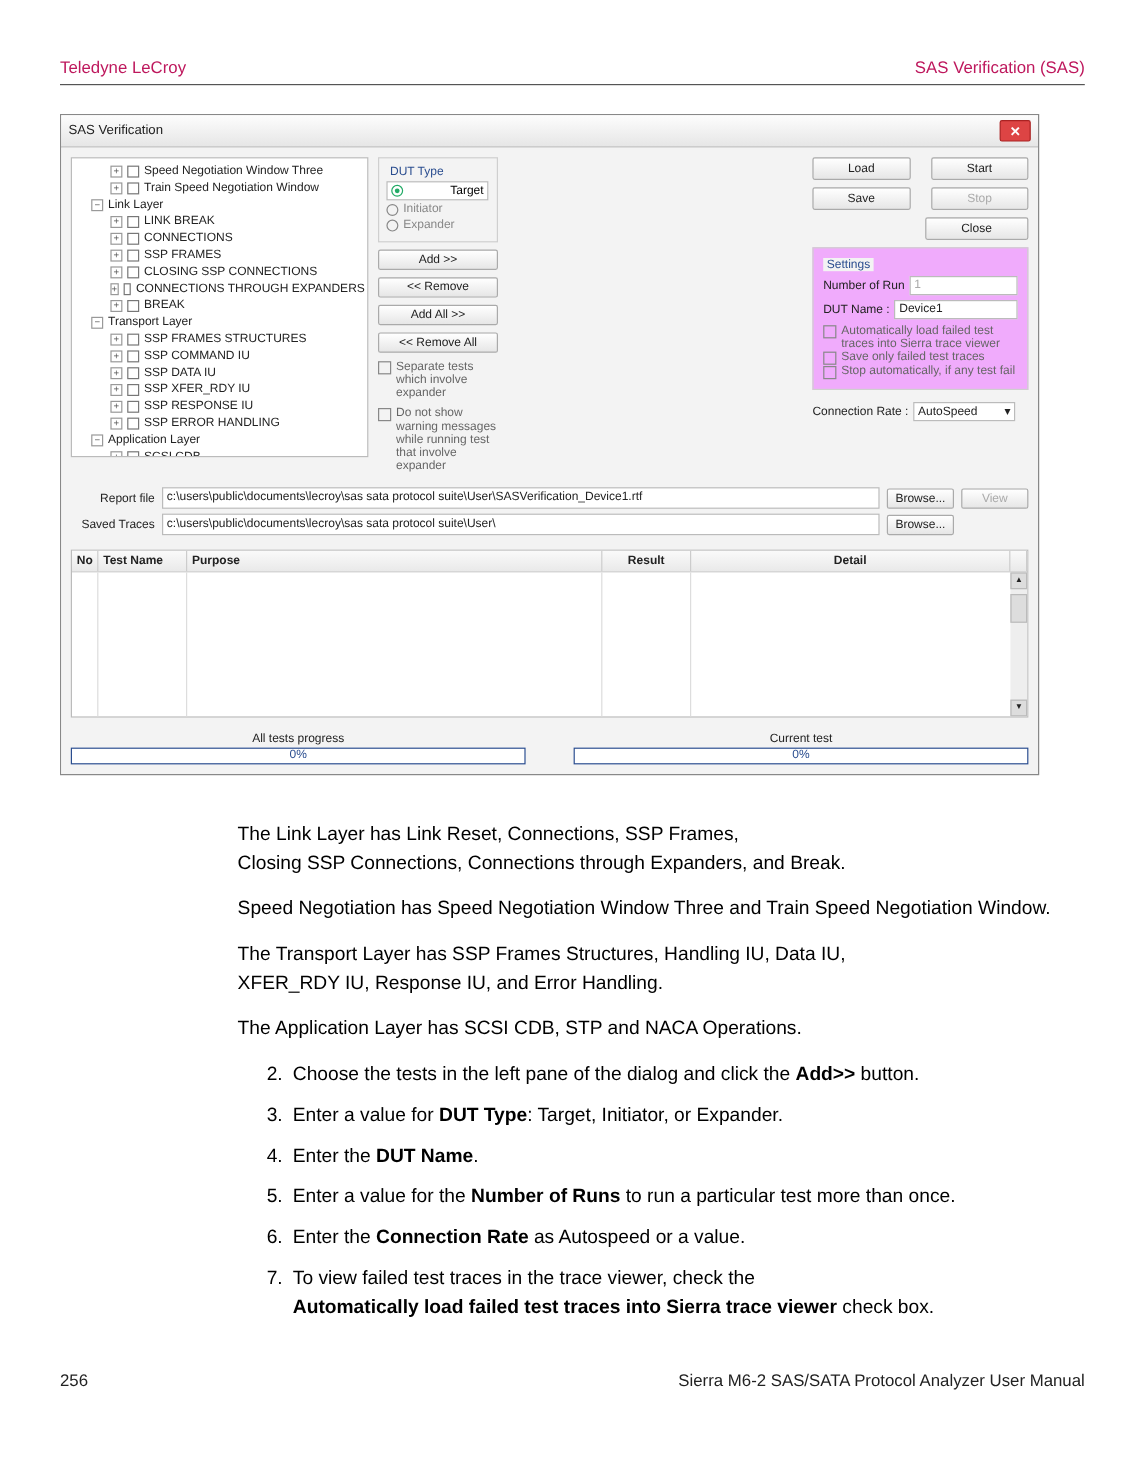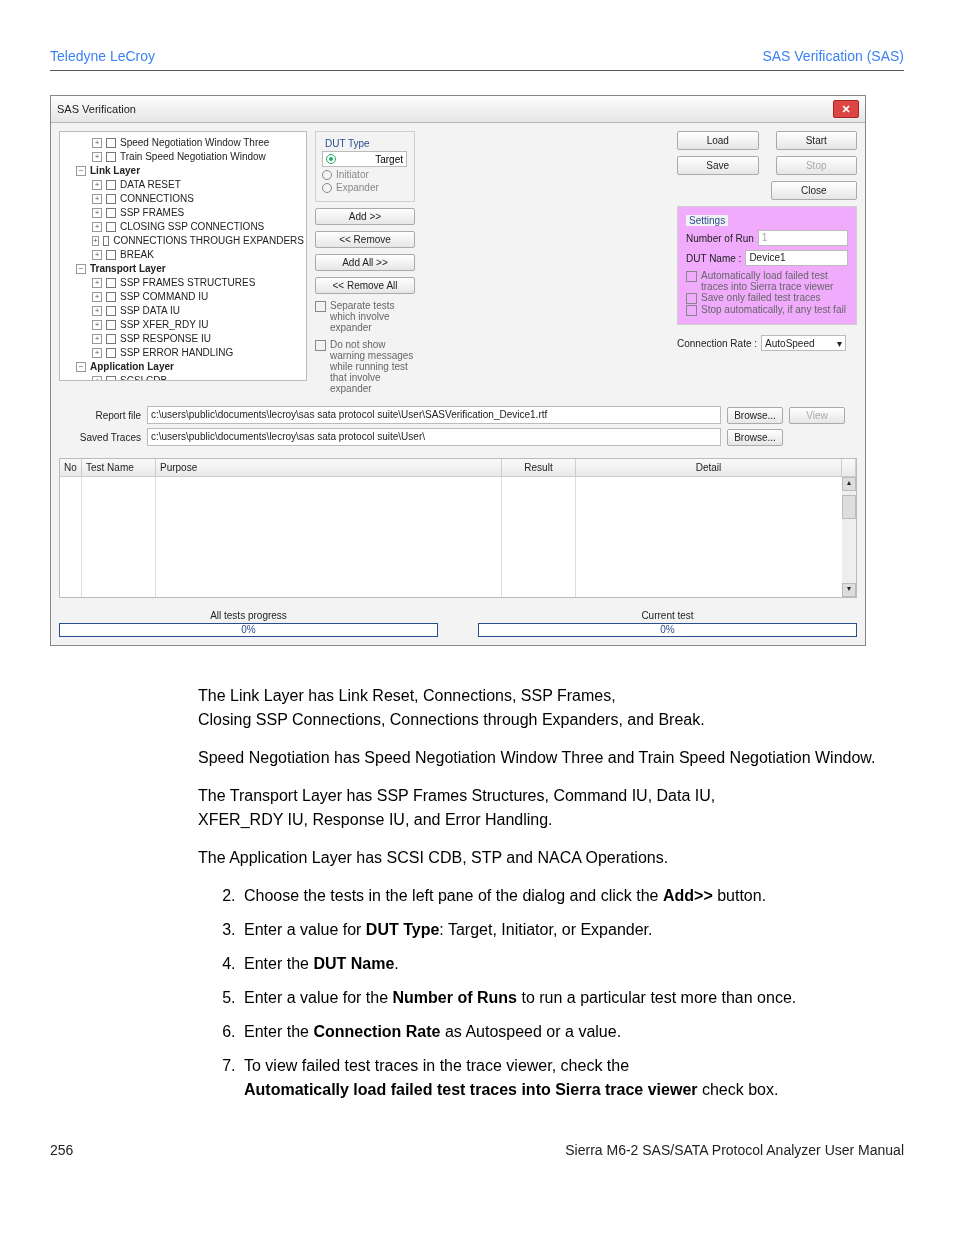--- a/index.html
+++ b/index.html
@@ -1,30 +1,30 @@
 <!DOCTYPE html>
 <html><head>
 <meta charset="utf-8">
 <style>
 *{box-sizing:border-box;margin:0;padding:0}
 body{font-family:"Segoe UI",Arial,sans-serif;background:#fff;width:954px;margin:0 auto;color:#000}
 .page{padding:48px 50px 40px 50px}
-.hdr{display:flex;justify-content:space-between;font-size:14px;color:#3b82f6;margin-bottom:6px}
+.hdr{display:flex;justify-content:space-between;font-size:14px;color:#be185d;margin-bottom:6px}
 .hdrline{border-bottom:1px solid #555;margin-bottom:24px}
 .ftr{display:flex;justify-content:space-between;font-size:14px;color:#222;margin-top:40px}
 .screenshot{border:1px solid #888;background:#f0f0f0;width:816px;margin:0 0 38px 0;font-family:Tahoma,Arial,sans-serif;font-size:11px;color:#222}
 .titlebar{background:linear-gradient(#fdfdfd,#e6e6e6);border-bottom:1px solid #b6b6b6;padding:4px 6px;display:flex;justify-content:space-between;align-items:center}
 .closebtn{width:26px;height:18px;background:#d44;border:1px solid #a22;border-radius:2px;color:#fff;display:flex;align-items:center;justify-content:center;font-size:11px;font-weight:bold}
 .body{background:#f3f3f3;padding:8px;display:flex;flex-direction:column;gap:8px}
 .top{display:flex;gap:8px}
 .tree{flex:0 0 248px;height:250px;border:1px solid #bbb;background:#fff;overflow:hidden;position:relative;padding:4px 2px;line-height:14px;font-size:10px}
 .tree .row{white-space:nowrap;display:flex;align-items:center;gap:2px}
 .tree .pm{display:inline-block;width:10px;height:10px;border:1px solid #999;color:#555;font-size:8px;line-height:8px;text-align:center;margin-right:2px}
 .tree .cb{display:inline-block;width:10px;height:10px;border:1px solid #777;background:#fff;margin-right:2px}
-.tree .b{font-weight:bold}
+.tree .b{font-weight:normal}
 .midcol{flex:0 0 100px;display:flex;flex-direction:column;gap:6px}
 .fieldset{border:1px solid #cfcfcf;padding:6px;background:#f3f3f3;font-size:10px}
 .fieldset .lgd{margin-top:-12px;background:#f3f3f3;display:inline-block;padding:0 3px;color:#2a4d8f}
 .radio{display:flex;align-items:center;gap:4px;margin:2px 0;color:#888}
 .radio .r{width:10px;height:10px;border:1px solid #888;border-radius:50%}
 .radio.sel{color:#000}
 .radio.sel .r{border-color:#2a6;}
 .radio.sel .r::after{content:"";display:block;width:4px;height:4px;background:#2a6;border-radius:50%;margin:2px}
 .btn{border:1px solid #aaa;background:linear-gradient(#fff,#e6e6e6);padding:2px 4px;text-align:center;font-size:10px;cursor:pointer;border-radius:2px}
 .chkrow{display:flex;align-items:flex-start;gap:4px;font-size:10px;color:#666}
@@ -33,26 +33,26 @@
 .rpanel{width:180px;display:flex;flex-direction:column;gap:6px}
 .btnrow{display:flex;gap:17px}
 .btnrow .btn{flex:1;padding:3px 4px}
 .btnrow .btn.dis{color:#aaa}
 .settings{border:1px solid #cfcfcf;padding:8px;background:#f0abfc;font-size:10px}
 .settings .lgd{margin-top:-14px;background:#f3f3f3;display:inline-block;padding:0 3px;color:#2a4d8f}
 .srow{display:flex;align-items:center;gap:4px;margin:4px 0}
 .srow input,.srow .tin{border:1px solid #bbb;background:#fff;padding:1px 3px;font-size:10px;flex:1;height:16px}
 .sel{border:1px solid #bbb;background:#fff;padding:1px 3px;font-size:10px;height:16px;display:flex;align-items:center;justify-content:space-between;width:85px}
 .paths{font-size:10px}
-.prow{display:flex;align-items:center;gap:6px;margin:4px 12px}
+.prow{display:flex;align-items:center;gap:6px;margin:4px 0}
 .prow .lbl{width:70px;text-align:right}
 .prow .tin{flex:1;border:1px solid #bbb;background:#fff;padding:2px 3px;height:18px}
 .prow .btn{width:56px}
 .tbl{border:1px solid #bbb;background:#fff}
-.thead{display:flex;background:linear-gradient(#fafafa,#e9e9e9);border-bottom:1px solid #ccc;font-size:10px;font-weight:normal}
+.thead{display:flex;background:linear-gradient(#fafafa,#e9e9e9);border-bottom:1px solid #ccc;font-size:10px;font-weight:bold}
 .thead div{padding:3px 4px;border-right:1px solid #ccc}
 .tbody{height:120px;display:flex}
 .tbody .col{border-right:1px solid #ddd;height:100%}
 .scrollcol{width:14px;background:#eee;display:flex;flex-direction:column}
 .scrollcol .ar{height:14px;background:#ddd;border:1px solid #bbb;font-size:8px;text-align:center}
 .scrollcol .th{flex:1}
 .scrollcol .hnd{height:24px;background:#ddd;border:1px solid #bbb;margin-top:4px}
 .progress{display:flex;gap:40px;font-size:10px;margin-top:4px}
 .pcol{flex:1;text-align:center}
 .pbar{border:1px solid #2a4d8f;height:14px;margin-top:2px;position:relative;background:#fff}
@@ -91,21 +91,21 @@
               <span class="cb"></span>
               <span>Train Speed Negotiation Window</span>
             </div>
             <div class="row" style="padding-left: 14px;">
               <span class="pm">−</span>
               <span class="b">Link Layer</span>
             </div>
             <div class="row" style="padding-left: 30px;">
               <span class="pm">+</span>
               <span class="cb"></span>
-              <span>DATA RESET</span>
+              <span>LINK BREAK</span>
             </div>
             <div class="row" style="padding-left: 30px;">
               <span class="pm">+</span>
               <span class="cb"></span>
               <span>CONNECTIONS</span>
             </div>
             <div class="row" style="padding-left: 30px;">
               <span class="pm">+</span>
               <span class="cb"></span>
               <span>SSP FRAMES</span>
@@ -300,21 +300,21 @@
               <div class="pct">0%</div>
             </div>
    </div>
   </div>
  </div>
 </div>
 
 <div class="content">
  <p><span>The Link Layer has Link Reset, Connections, SSP Frames,</span><br><span>Closing SSP Connections, Connections through Expanders, and Break.</span></p>
  <p>Speed Negotiation has Speed Negotiation Window Three and Train Speed Negotiation Window.</p>
- <p><span>The Transport Layer has SSP Frames Structures, Command IU, Data IU,</span><br><span>XFER_RDY IU, Response IU, and Error Handling.</span></p>
+ <p><span>The Transport Layer has SSP Frames Structures, Handling IU, Data IU,</span><br><span>XFER_RDY IU, Response IU, and Error Handling.</span></p>
  <p>The Application Layer has SCSI CDB, STP and NACA Operations.</p>
  <ol start="2">
   <li><span>Choose the tests in the left pane of the dialog and click the </span><b>Add&gt;&gt;</b><span> button.</span></li>
   <li><span>Enter a value for </span><b>DUT Type</b><span>: Target, Initiator, or Expander.</span></li>
   <li><span>Enter the </span><b>DUT Name</b><span>.</span></li>
   <li><span>Enter a value for the </span><b>Number of Runs</b><span> to run a particular test more than once.</span></li>
   <li><span>Enter the </span><b>Connection Rate</b><span> as Autospeed or a value.</span></li>
   <li><span>To view failed test traces in the trace viewer, check the </span><br><b>Automatically load failed test traces into Sierra trace viewer</b><span> check box.</span></li>
  </ol>
 </div>

